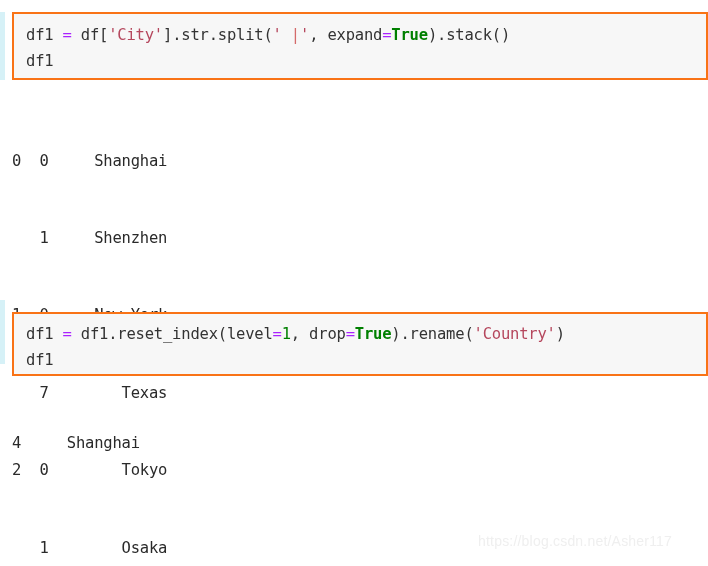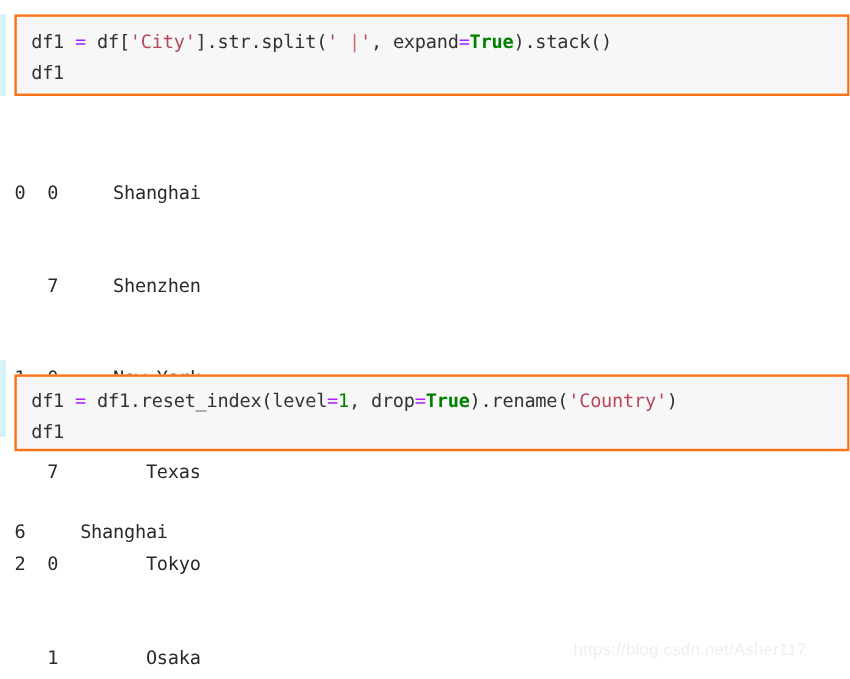--- a/index.html
+++ b/index.html
@@ -77,36 +77,36 @@
 <body>
 
 <div class="prompt-stub" style="top:12px; height:68px;"></div>
 <div class="nb-cell" style="top:12px; height:68px; padding-top:8px;">
   <div class="code-line"><span class="tok-plain">df1 </span><span class="tok-op">=</span><span class="tok-plain"> df[</span><span class="tok-str">'City'</span><span class="tok-plain">].str.split(</span><span class="tok-str">' </span><span class="tok-pipe">|</span><span class="tok-str">'</span><span class="tok-plain">, expand</span><span class="tok-op">=</span><span class="tok-kw">True</span><span class="tok-plain">).stack()</span></div>
   <div class="code-line"><span class="tok-plain">df1</span></div>
 </div>
 
 <div class="nb-output" style="top:97px;">
   <span class="out-row">0  0     Shanghai</span>
-  <span class="out-row">   7     Shenzhen</span>
+  <span class="out-row">   1     Shenzhen</span>
   <span class="out-row">1  0     New York</span>
   <span class="out-row">   7        Texas</span>
   <span class="out-row">2  0        Tokyo</span>
   <span class="out-row">   1        Osaka</span>
   
 </div>
 
 <div class="prompt-stub" style="top:300px; height:64px;"></div>
 <div class="nb-cell" style="top:312px; height:64px; padding-top:7px;">
   <div class="code-line"><span class="tok-plain">df1 </span><span class="tok-op">=</span><span class="tok-plain"> df1.reset_index(level</span><span class="tok-op">=</span><span class="tok-num">1</span><span class="tok-plain">, drop</span><span class="tok-op">=</span><span class="tok-kw">True</span><span class="tok-plain">).rename(</span><span class="tok-str">'Country'</span><span class="tok-plain">)</span></div>
   <div class="code-line"><span class="tok-plain">df1</span></div>
 </div>
 
 <div class="nb-output" style="top:379px;">
-  <span class="out-row">6     Shanghai</span>
+  <span class="out-row">4     Shanghai</span>
   
   
   
   
   
 </div>
 
 <div class="watermark" style="left:478px; top:533px;">https://blog.csdn.net/Asher117</div>
 
 </body></html>

